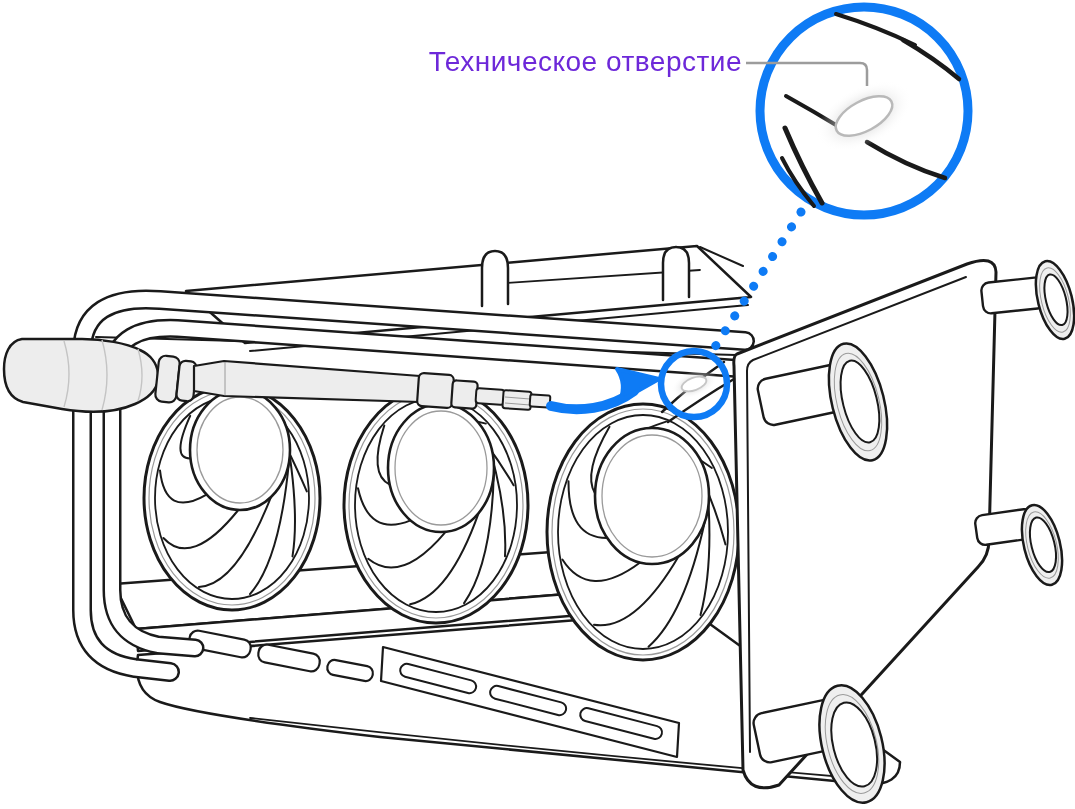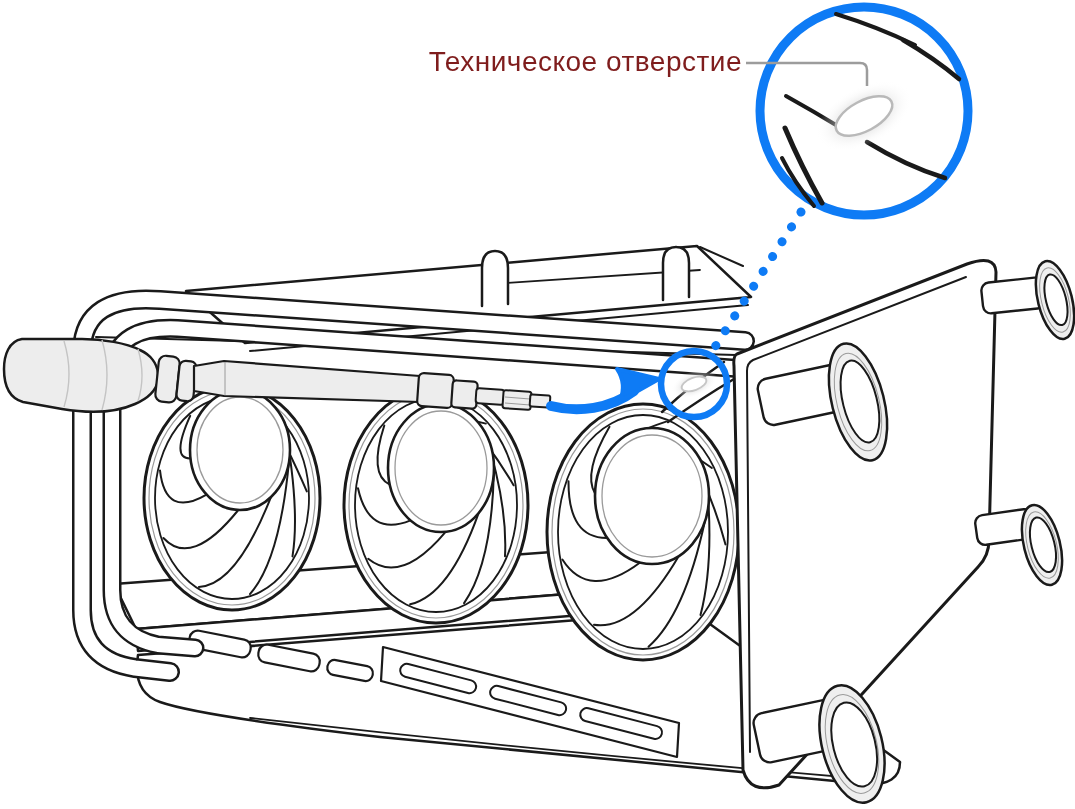--- a/index.html
+++ b/index.html
@@ -18,21 +18,21 @@
   .fillw{fill:#fff;}
   .filltool{fill:var(--tool);}
   .fillfoot{fill:var(--foot);}
   .thin{stroke:#9a9a9a;fill:none;}
   .soft{stroke:#c4c4c4;fill:none;}
   .blue{stroke:var(--accent);}
   .bluefill{fill:var(--accent);}
   .callout-label{
     position:absolute;top:46px;right:333px;
     font-size:28px;line-height:32px;letter-spacing:0.5px;
-    color:#7f1d1d;white-space:nowrap;
+    color:#6d28d9;white-space:nowrap;
   }
 </style>
 </head>
 <body>
 
 <div class="stage">
 <svg width="1075" height="809" viewBox="0 0 1075 809">
   <defs>
     <radialGradient id="glowG">
       <stop offset="0%" stop-color="#d2d2d2" stop-opacity="0.9"></stop>

